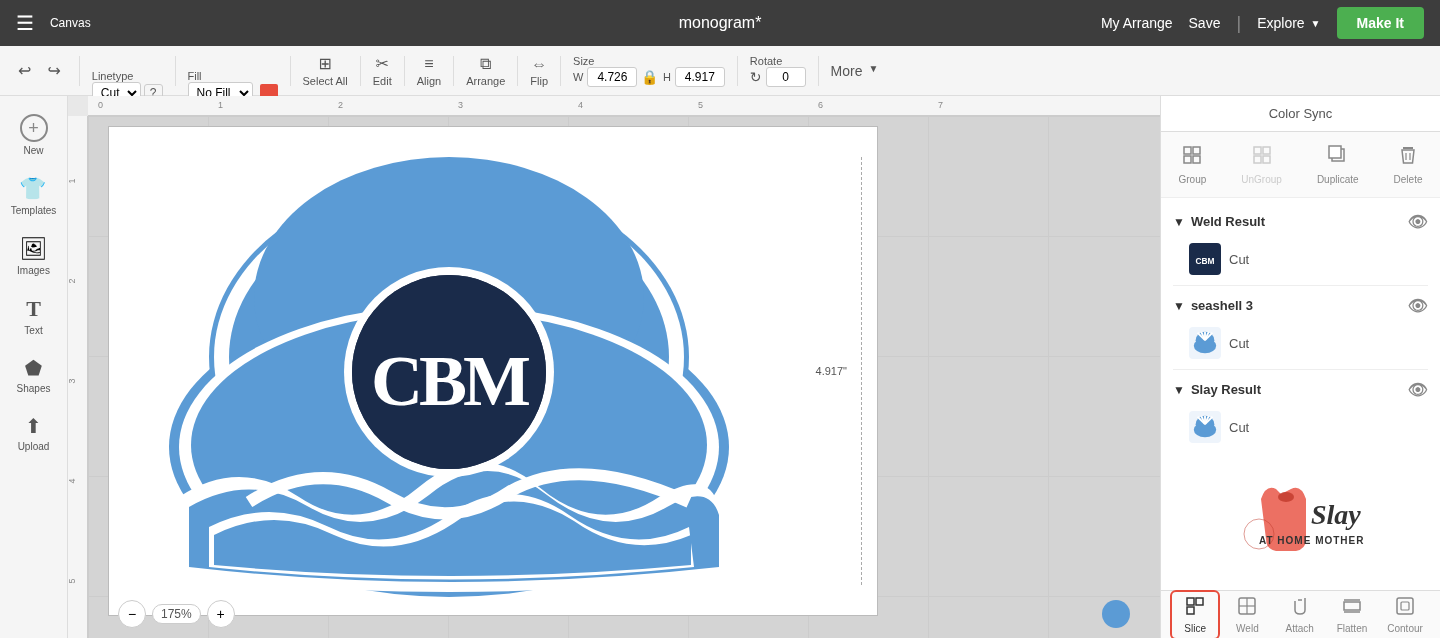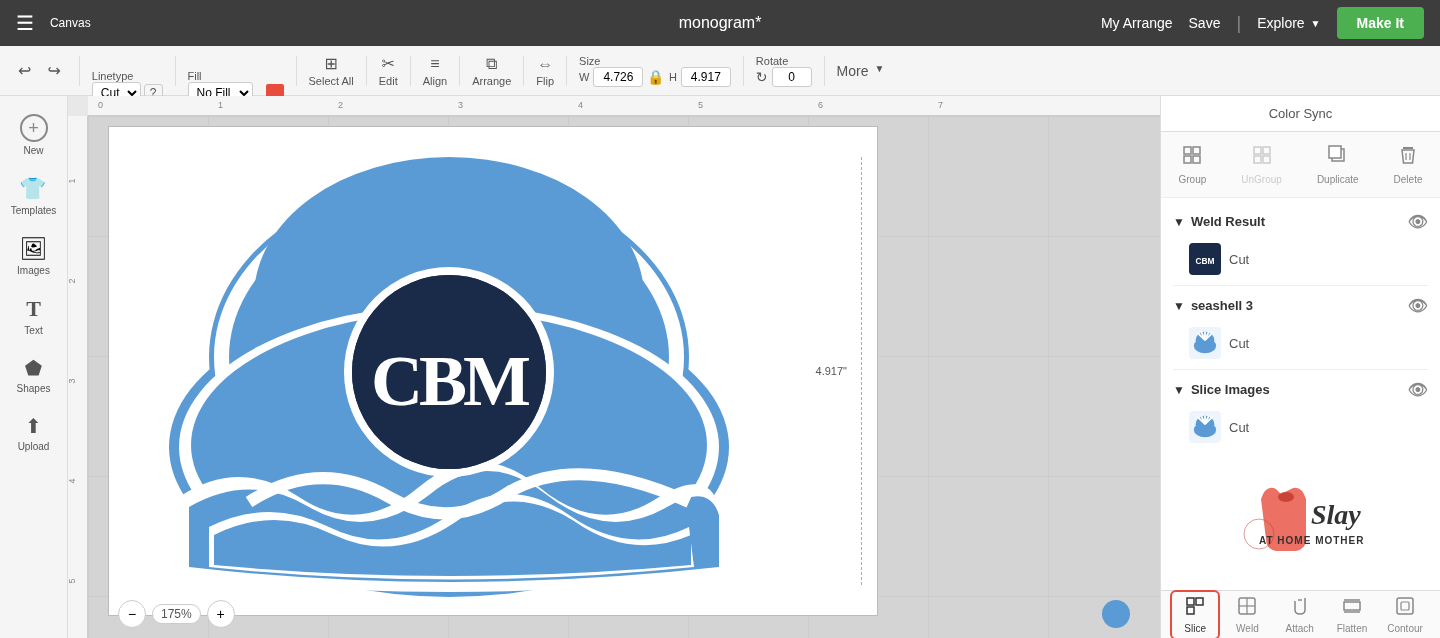--- a/index.html
+++ b/index.html
@@ -144,21 +144,21 @@
         </select>
         <span class="linetype-q">?</span>
       </div>
     </div>
   </div>
   <div class="toolbar-sep"></div>
 
   <div class="toolbar-group">
     <div>
       <div class="toolbar-label">Fill</div>
-      <div style="display:flex;align-items:center;gap:11px;border-radius:6px;">
+      <div style="display:flex;align-items:center;gap:5px;border-radius:6px;">
         <select class="toolbar-select" style="width:65px;">
           <option>No Fill</option>
         </select>
         <span class="fill-color" style="width:18px;height:18px;border-radius:2px;background:#e74c3c;display:inline-block;"></span>
       </div>
     </div>
   </div>
   <div class="toolbar-sep"></div>
 
   <div class="select-all-btn">
@@ -429,21 +429,21 @@
           </div>
           <span class="layer-item-label">Cut</span>
         </div>
       </div>
 
       <div class="layer-divider"></div>
 
       <div class="layer-group">
         <div class="layer-group-header">
           <span class="layer-group-chevron">▼</span>
-          <span class="layer-group-name">Slice Images</span>
+          <span class="layer-group-name">Slay Result</span>
           <span class="layer-group-eye">👁</span>
         </div>
         <div class="layer-item">
           <div class="layer-item-thumb" style="background:#eef4fb;">
             <svg viewBox="0 0 30 30" width="28" height="28">
               <ellipse cx="15" cy="18" rx="12" ry="8" fill="#5b9bd5"></ellipse>
               <ellipse cx="15" cy="12" rx="10" ry="9" fill="#5b9bd5"></ellipse>
               <line x1="15" y1="12" x2="7" y2="4" stroke="white" stroke-width="2"></line>
               <line x1="15" y1="12" x2="11" y2="3" stroke="white" stroke-width="2"></line>
               <line x1="15" y1="12" x2="15" y2="3" stroke="white" stroke-width="2"></line>

